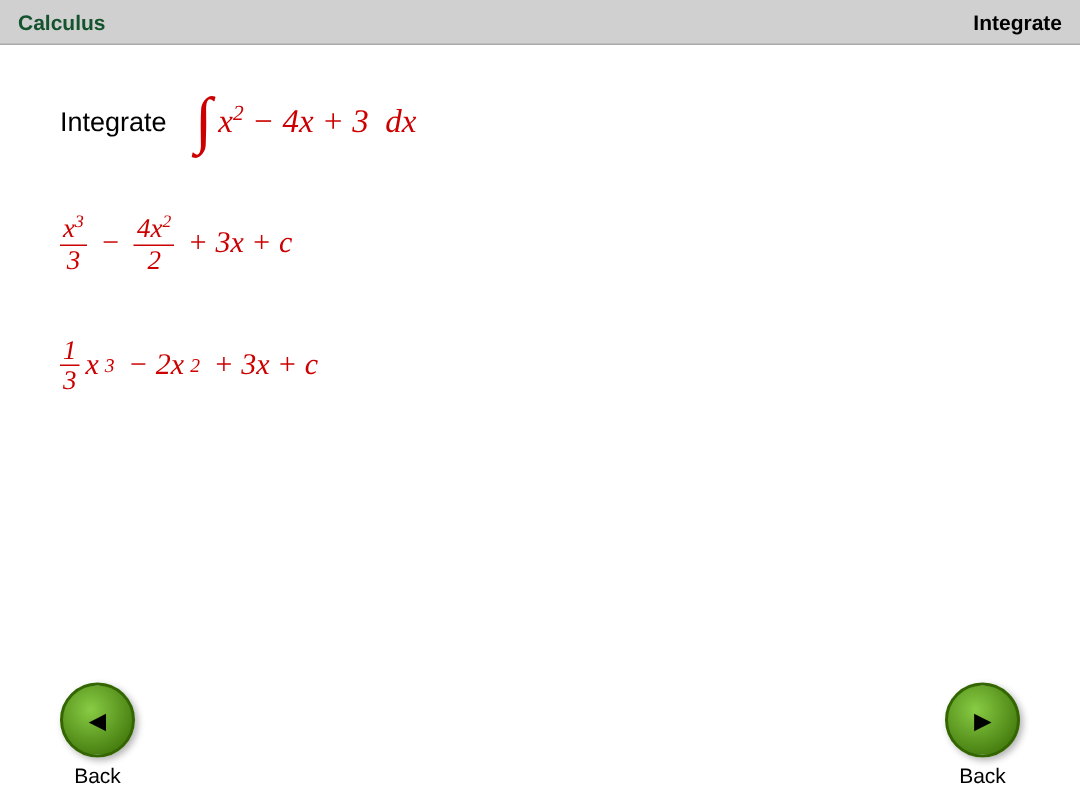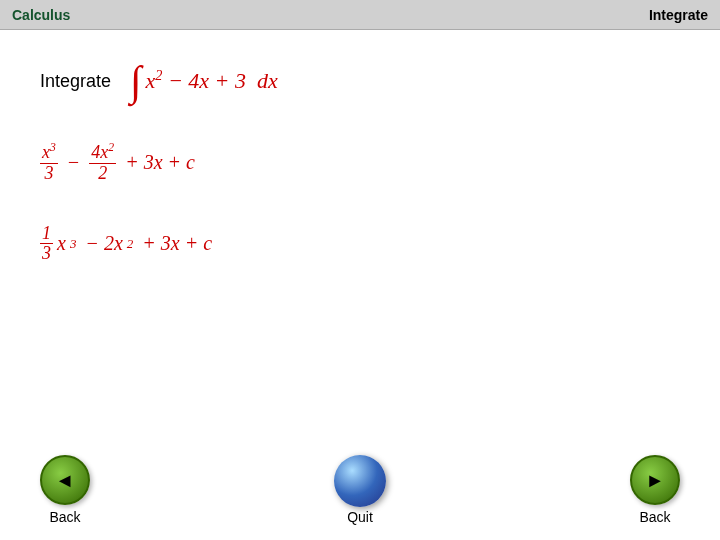--- a/index.html
+++ b/index.html
@@ -258,24 +258,20 @@
 
 <div class="footer">
 
   <div class="nav-btn">
     <div class="circle-btn back-btn">
       <span class="arrow-icon">◀</span>
     </div>
     <span>Back</span>
   </div>
 
-  <div class="quit-btn">
-    <div class="quit-sphere"></div>
-    <span class="quit-label">Quit</span>
-  </div>
 
   <div class="nav-btn">
     <div class="circle-btn next-btn">
       <span class="arrow-icon">▶</span>
     </div>
     <span>Back</span>
   </div>
 
 </div>
 

